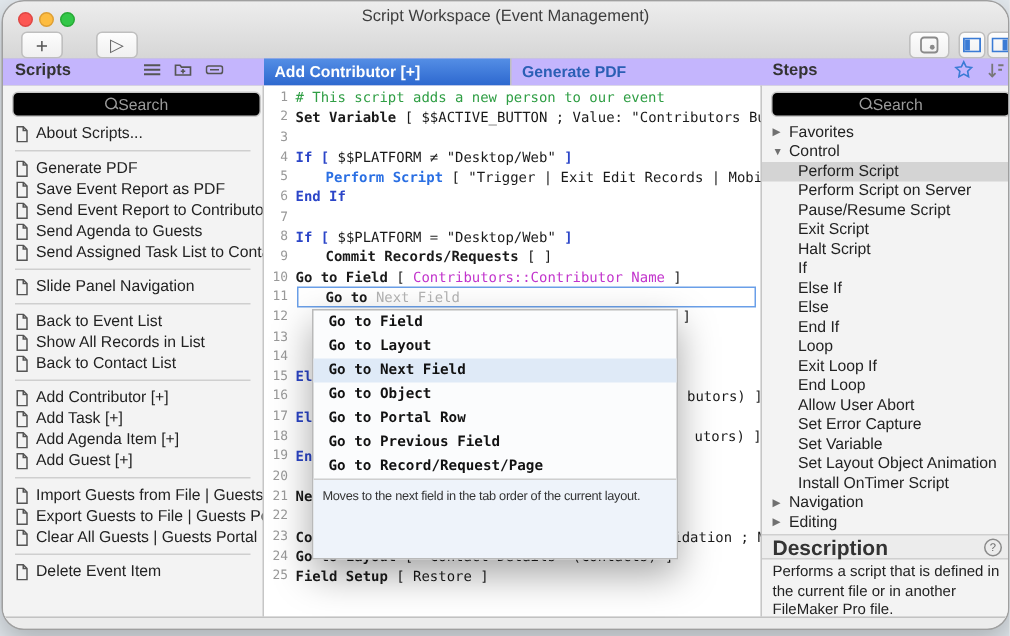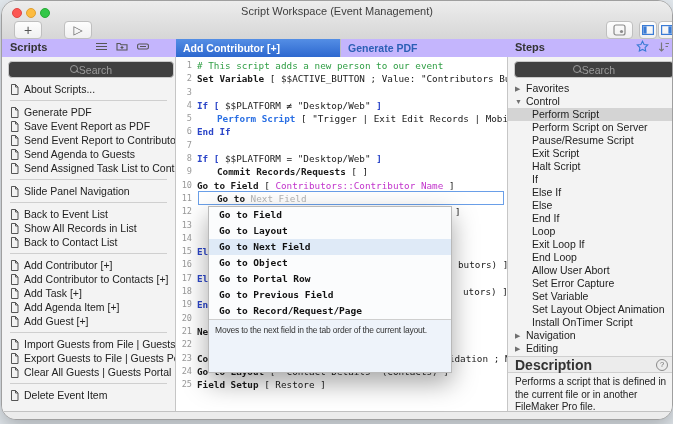--- a/index.html
+++ b/index.html
@@ -34,21 +34,21 @@
   #tabbar{position:absolute;left:174px;top:38px;width:331px;height:18px;display:flex;}
   .tab{height:18px;box-sizing:border-box;display:flex;align-items:center;padding-left:7px;font-size:10.5px;}
   .tab.active{width:164px;background:linear-gradient(#548ee5,#2d68cf);color:#fff;font-weight:bold;}
   .tab.inactive{width:167px;color:#2b5fb5;font-weight:bold;border-left:1px solid #bfbfbf;}
   
   #pane-left{position:absolute;left:0;top:56px;width:173px;bottom:7px;background:#f3f3f3;border-right:1px solid #c6c6c6;}
   #pane-center{position:absolute;left:174px;top:56px;width:331px;bottom:7px;background:#fff;overflow:hidden;}
   #pane-right{position:absolute;left:505px;top:56px;width:168px;bottom:7px;background:#f3f3f3;border-left:1px solid #c6c6c6;box-sizing:border-box;}
   #footer{position:absolute;left:0;right:0;bottom:0;height:7px;background:#ececec;border-top:1px solid #c2c2c2;}
   
-  .search{position:absolute;left:6px;right:1px;top:4px;height:15px;background:#404040;border:1px solid #c9c9c9;
+  .search{position:absolute;left:6px;right:1px;top:4px;height:15px;background:#000000;border:1px solid #c9c9c9;
           border-radius:4px;display:flex;align-items:center;justify-content:center;gap:0;color:#9b9b9b;font-size:10.5px;}
   .mag{width:9px;height:9px;position:relative;display:inline-block;}
   .mag:before{content:"";position:absolute;left:0;top:0;width:6px;height:6px;border:1.2px solid #9b9b9b;border-radius:50%;}
   .mag:after{content:"";position:absolute;left:6px;top:6px;width:3px;height:1.2px;background:#9b9b9b;transform:rotate(45deg);}
   
   #scripts-list{position:absolute;left:0;right:0;top:25px;bottom:0;overflow:hidden;}
   .s-item{height:14px;display:flex;align-items:center;gap:5px;padding-left:8px;font-size:10.5px;color:#222;white-space:nowrap;}
   .s-divider{height:9px;position:relative;}
   .s-divider:after{content:"";position:absolute;left:8px;right:8px;top:4px;height:1px;background:#cfcfcf;}
   .s-ic{display:flex;align-items:center;}
@@ -289,29 +289,20 @@
           </div>
           <div class="s-divider"></div>
           <div class="s-item">
             <span class="s-ic">
               <svg width="9" height="11" viewBox="0 0 9 11">
                 <path d="M1.5 0.5h4L8 3v7.5H1.5z" fill="none" stroke="#555" stroke-width="1"></path>
                 <path d="M5.5 0.5V3H8" fill="none" stroke="#555" stroke-width="1"></path>
               </svg>
             </span>
             <span class="s-lb">Add Contributor [+]</span>
-          </div>
-          <div class="s-item">
-            <span class="s-ic">
-              <svg width="9" height="11" viewBox="0 0 9 11">
-                <path d="M1.5 0.5h4L8 3v7.5H1.5z" fill="none" stroke="#555" stroke-width="1"></path>
-                <path d="M5.5 0.5V3H8" fill="none" stroke="#555" stroke-width="1"></path>
-              </svg>
-            </span>
-            <span class="s-lb">Add Contributor to Contacts [+]</span>
           </div>
           <div class="s-item">
             <span class="s-ic">
               <svg width="9" height="11" viewBox="0 0 9 11">
                 <path d="M1.5 0.5h4L8 3v7.5H1.5z" fill="none" stroke="#555" stroke-width="1"></path>
                 <path d="M5.5 0.5V3H8" fill="none" stroke="#555" stroke-width="1"></path>
               </svg>
             </span>
             <span class="s-lb">Add Task [+]</span>
           </div>

